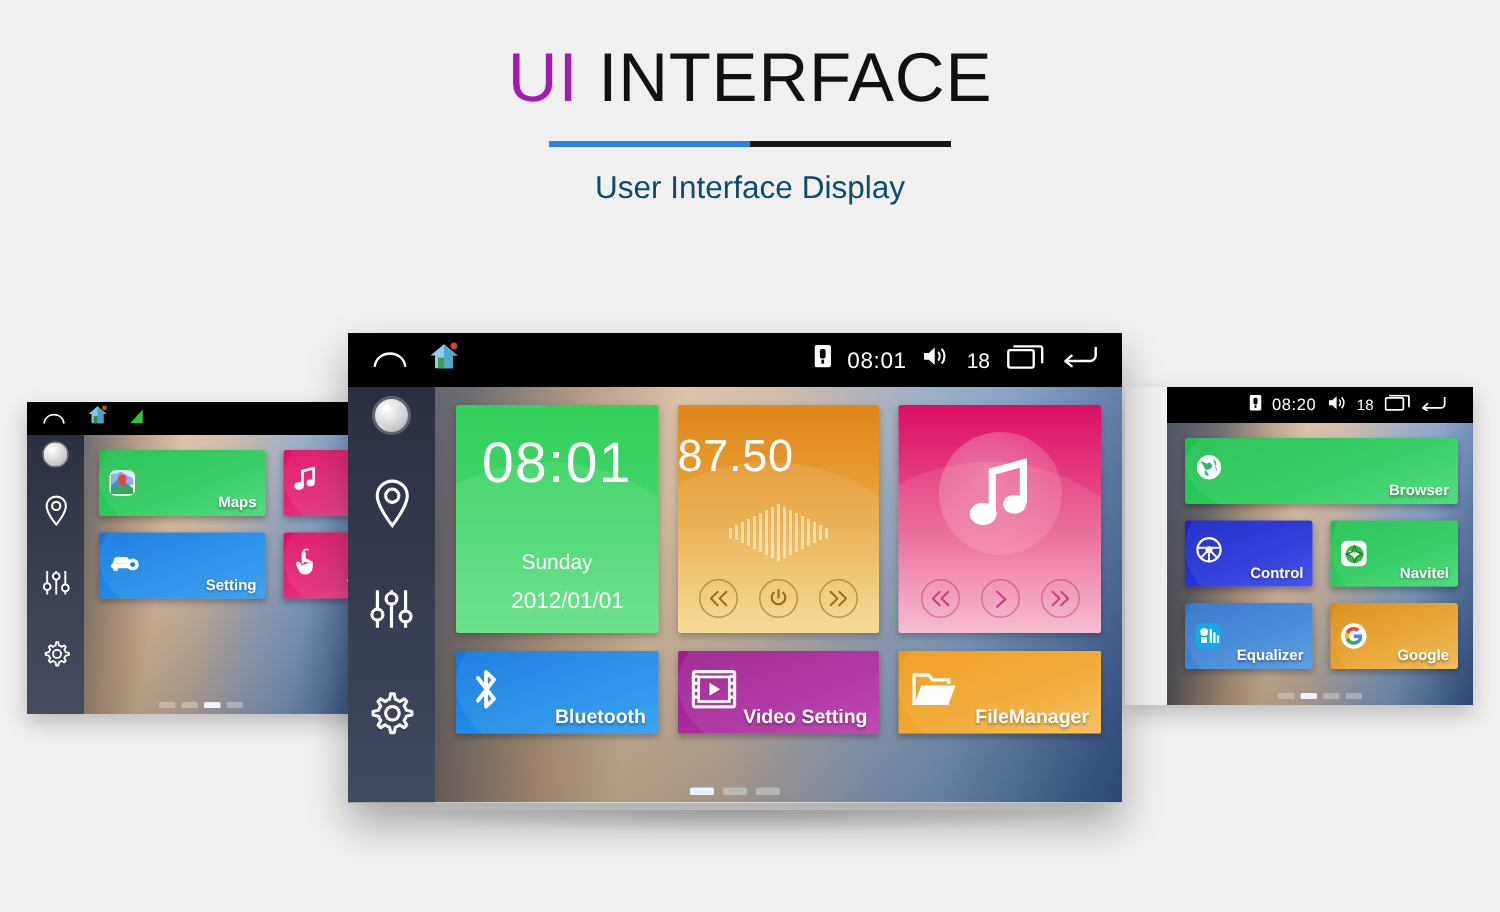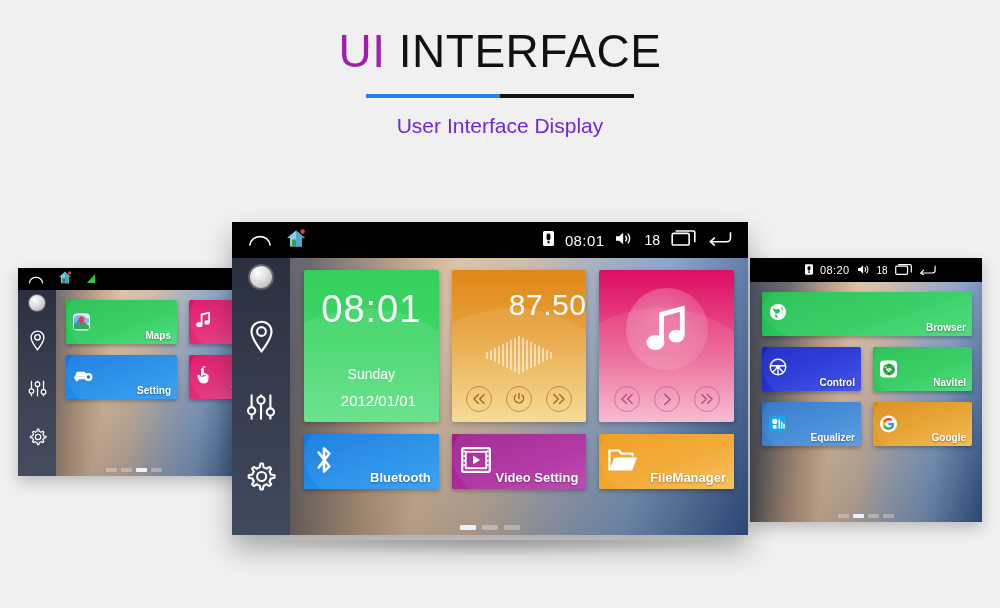--- a/index.html
+++ b/index.html
@@ -11,32 +11,32 @@
   }
 
   
   #header { width: 1000px; padding-top: 24px; text-align: center; }
   #title { font-size: 46px; font-weight: normal; letter-spacing: .5px; line-height: 1.18; }
   #title .ui { color: #a21caf; }
   #title .rest { color: #111; }
   #rule { width: 268px; height: 4px; margin: 16px auto 0; display: flex; }
   #rule .seg-a { flex: 1 1 50%; background: #2a7fe8; }
   #rule .seg-b { flex: 1 1 50%; background: #141414; }
-  #subtitle { margin-top: 16px; font-size: 21px; color: #6d28d9; }
+  #subtitle { margin-top: 16px; font-size: 21px; color: #0c4a6e; }
 
   
   #stage { position: absolute; left: 0; top: 210px; width: 1000px; height: 360px; }
 
   .device { position: absolute; overflow: hidden; }
 
   
   #device-left  { left: 18px;  top: 58px;  width: 232px; height: 208px;
                   box-shadow: 0 6px 14px rgba(0,0,0,.22); }
-  #device-right { left: 750px; top: 48px;  width: 232px; height: 264px;
-                  box-shadow: 0 6px 14px rgba(0,0,0,.22); }
+  #device-right { left: 750px; top: 48px;  width: 232px; height: 212px;
+                  box-shadow: 0 6px 14px rgba(0,0,0,.22); padding-left: 28px; }
   
   #device-center { left: 232px; top: 12px; width: 516px; height: 313px;
                    box-shadow: 0 14px 26px rgba(0,0,0,.30); z-index: 5; }
 
   .statusbar {
     background: #000; color: #fff; width: 100%;
     display: flex; align-items: center;
   }
   .sb-left  { display: flex; align-items: center; gap: 14px; }
   .sb-right { display: flex; align-items: center; margin-left: auto; }
@@ -93,21 +93,21 @@
   .w-radio { background: linear-gradient(180deg,#e0871a 0%,#e8a43c 45%,#f4d98f 100%); }
   .w-music { background: linear-gradient(180deg,#dd0d63 0%,#ea5f91 55%,#f6b7cd 100%); }
 
   .clock-time { position: absolute; top: 18px; left: 0; right: 0; text-align: center;
                 color: #fff; font-size: 38px; font-weight: 300; letter-spacing: 1px; }
   .clock-day  { position: absolute; top: 96px; left: 0; right: 0; text-align: center;
                 color: #fff; font-size: 14px; }
   .clock-date { position: absolute; top: 122px; left: 14px; right: 0; text-align: center;
                 color: #fff; font-size: 15px; }
 
-  .radio-freq { position: absolute; top: 18px; left: 0; right: 0; text-align: right;
+  .radio-freq { position: absolute; top: 18px; left: 0; right: 0; text-align: left;
                 color: #fff; font-size: 30px; font-weight: 300; letter-spacing: .5px; }
   .wave { position: absolute; top: 64px; left: 0; right: 0; height: 42px;
           display: flex; align-items: center; justify-content: center; gap: 2px; z-index: 2; }
   .wave i { display: block; width: 2px; background: rgba(255,255,255,.55); }
 
   .ctl-row { position: absolute; bottom: 10px; left: 0; right: 0; z-index: 3;
              display: flex; justify-content: space-evenly; align-items: center; }
   .ctl { width: 26px; height: 26px; border-radius: 50%;
          display: flex; align-items: center; justify-content: center; }
   .ctl-radio { border: 1px solid rgba(150,95,10,.55); color: #9d6a16; }

